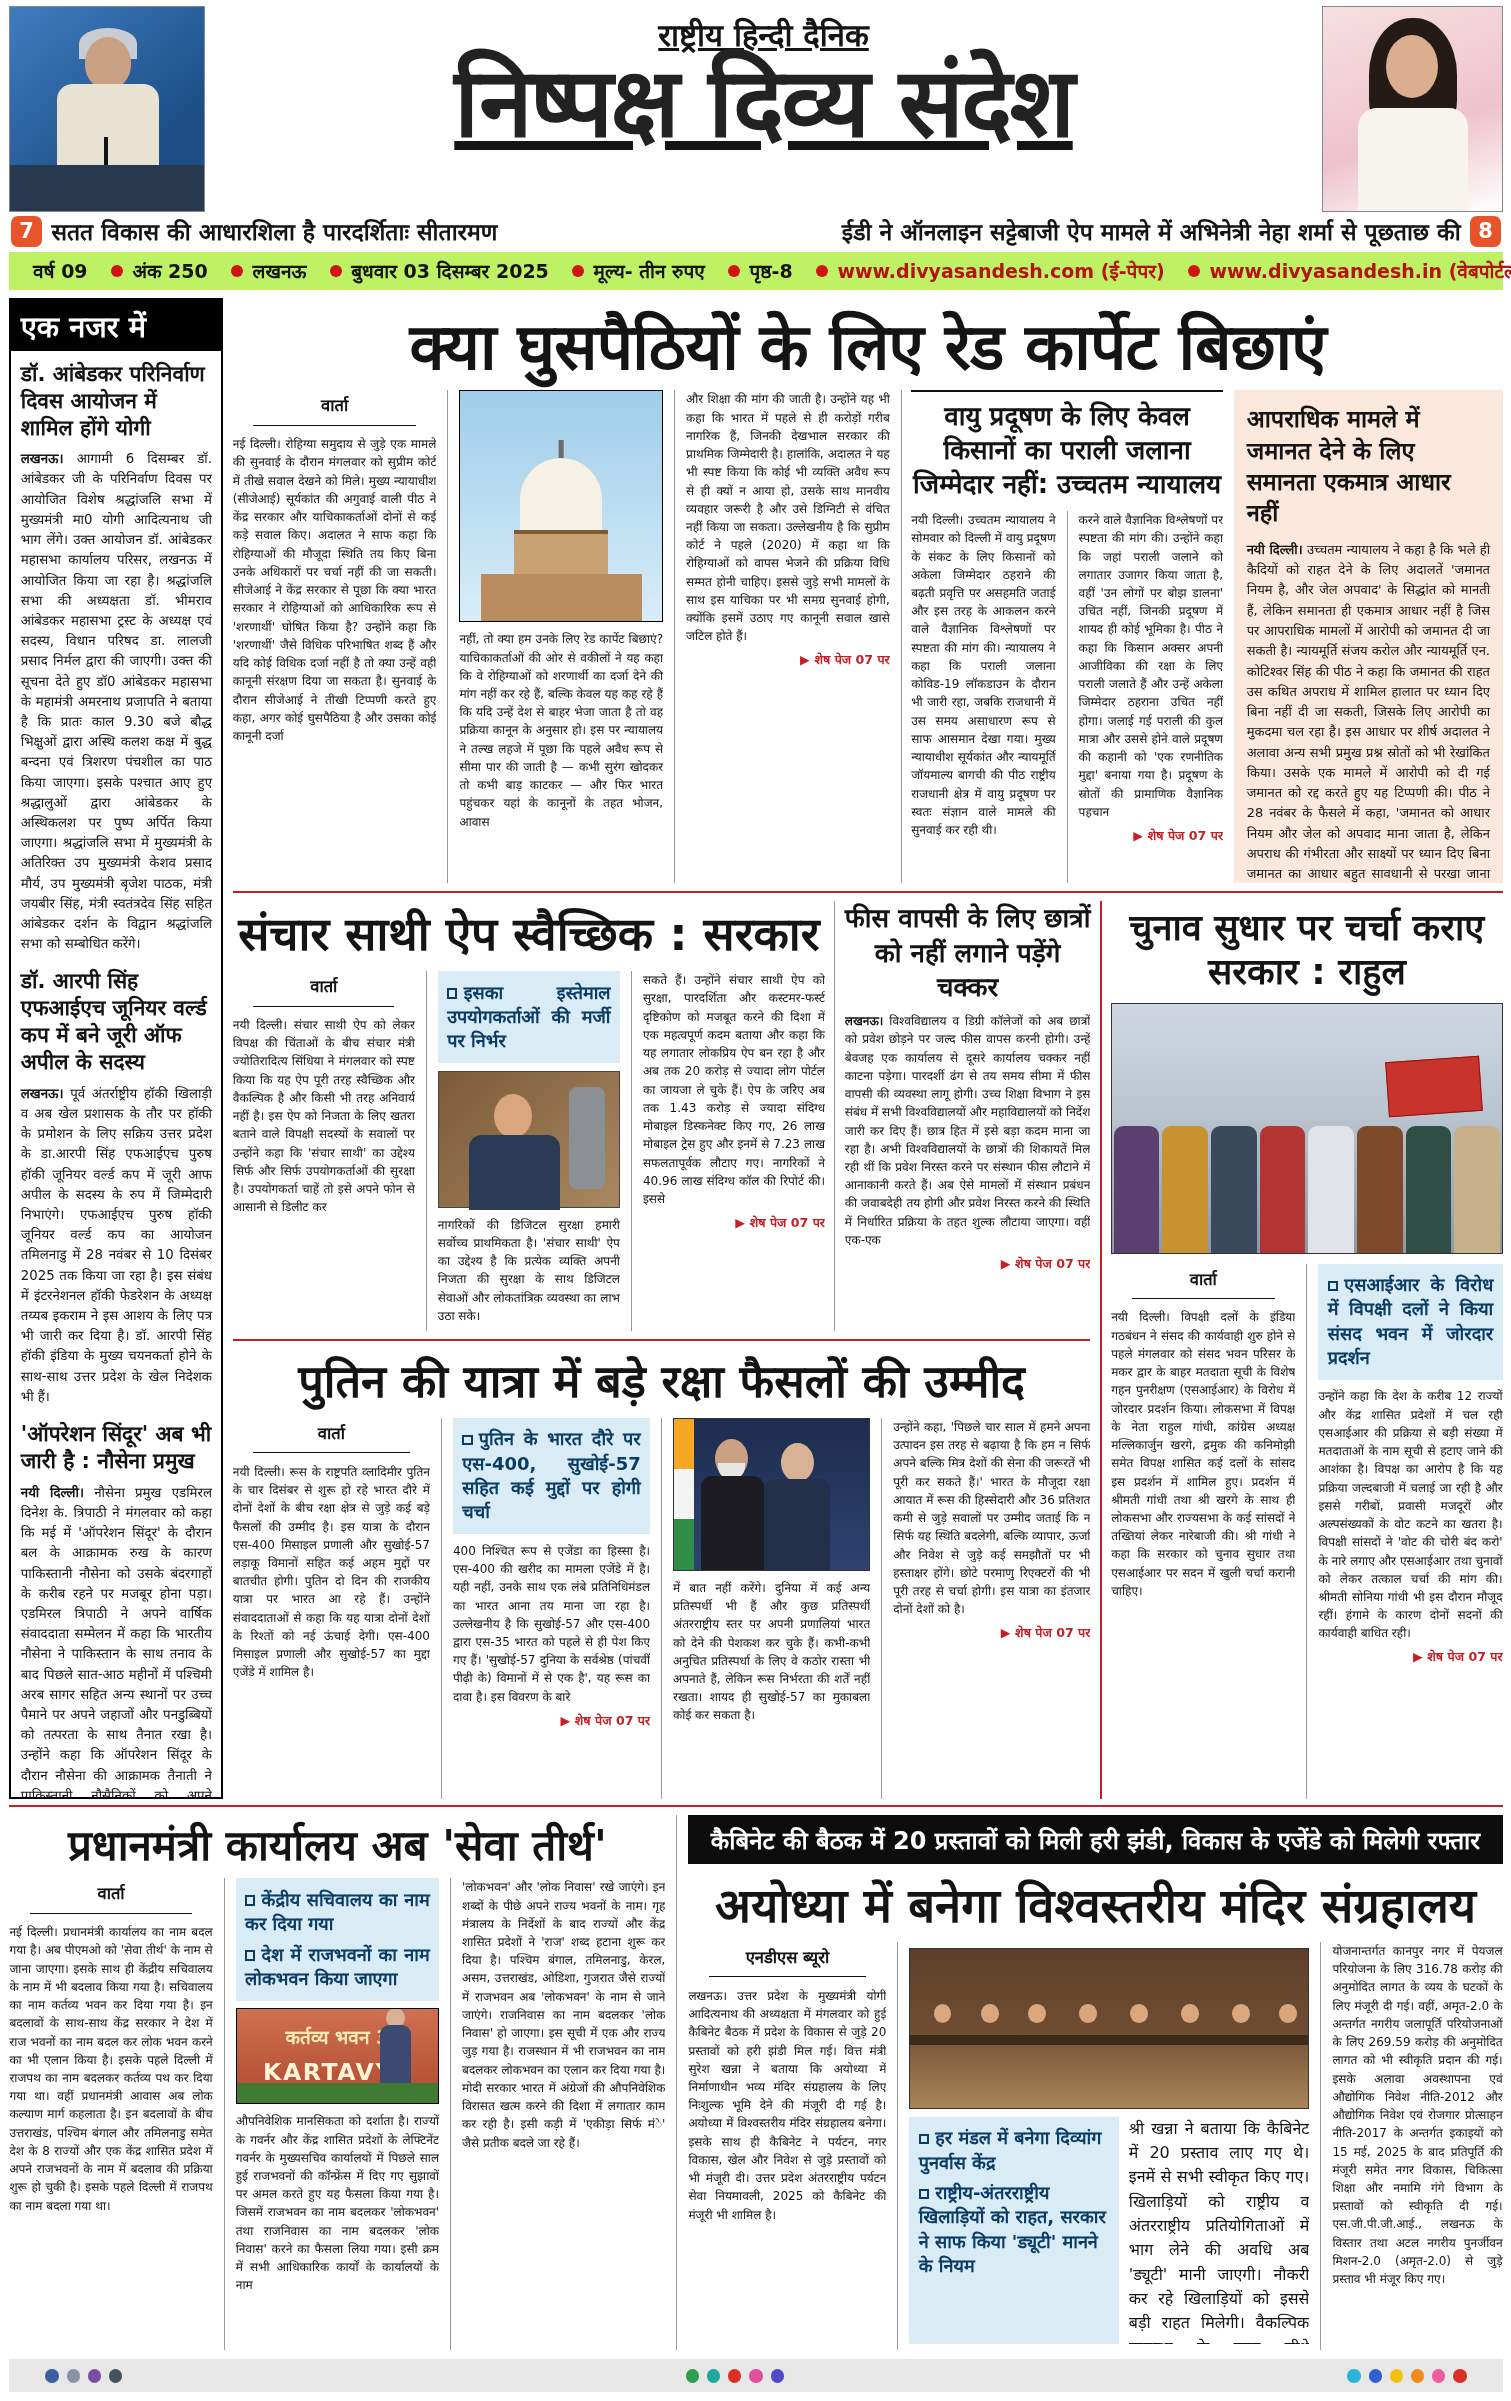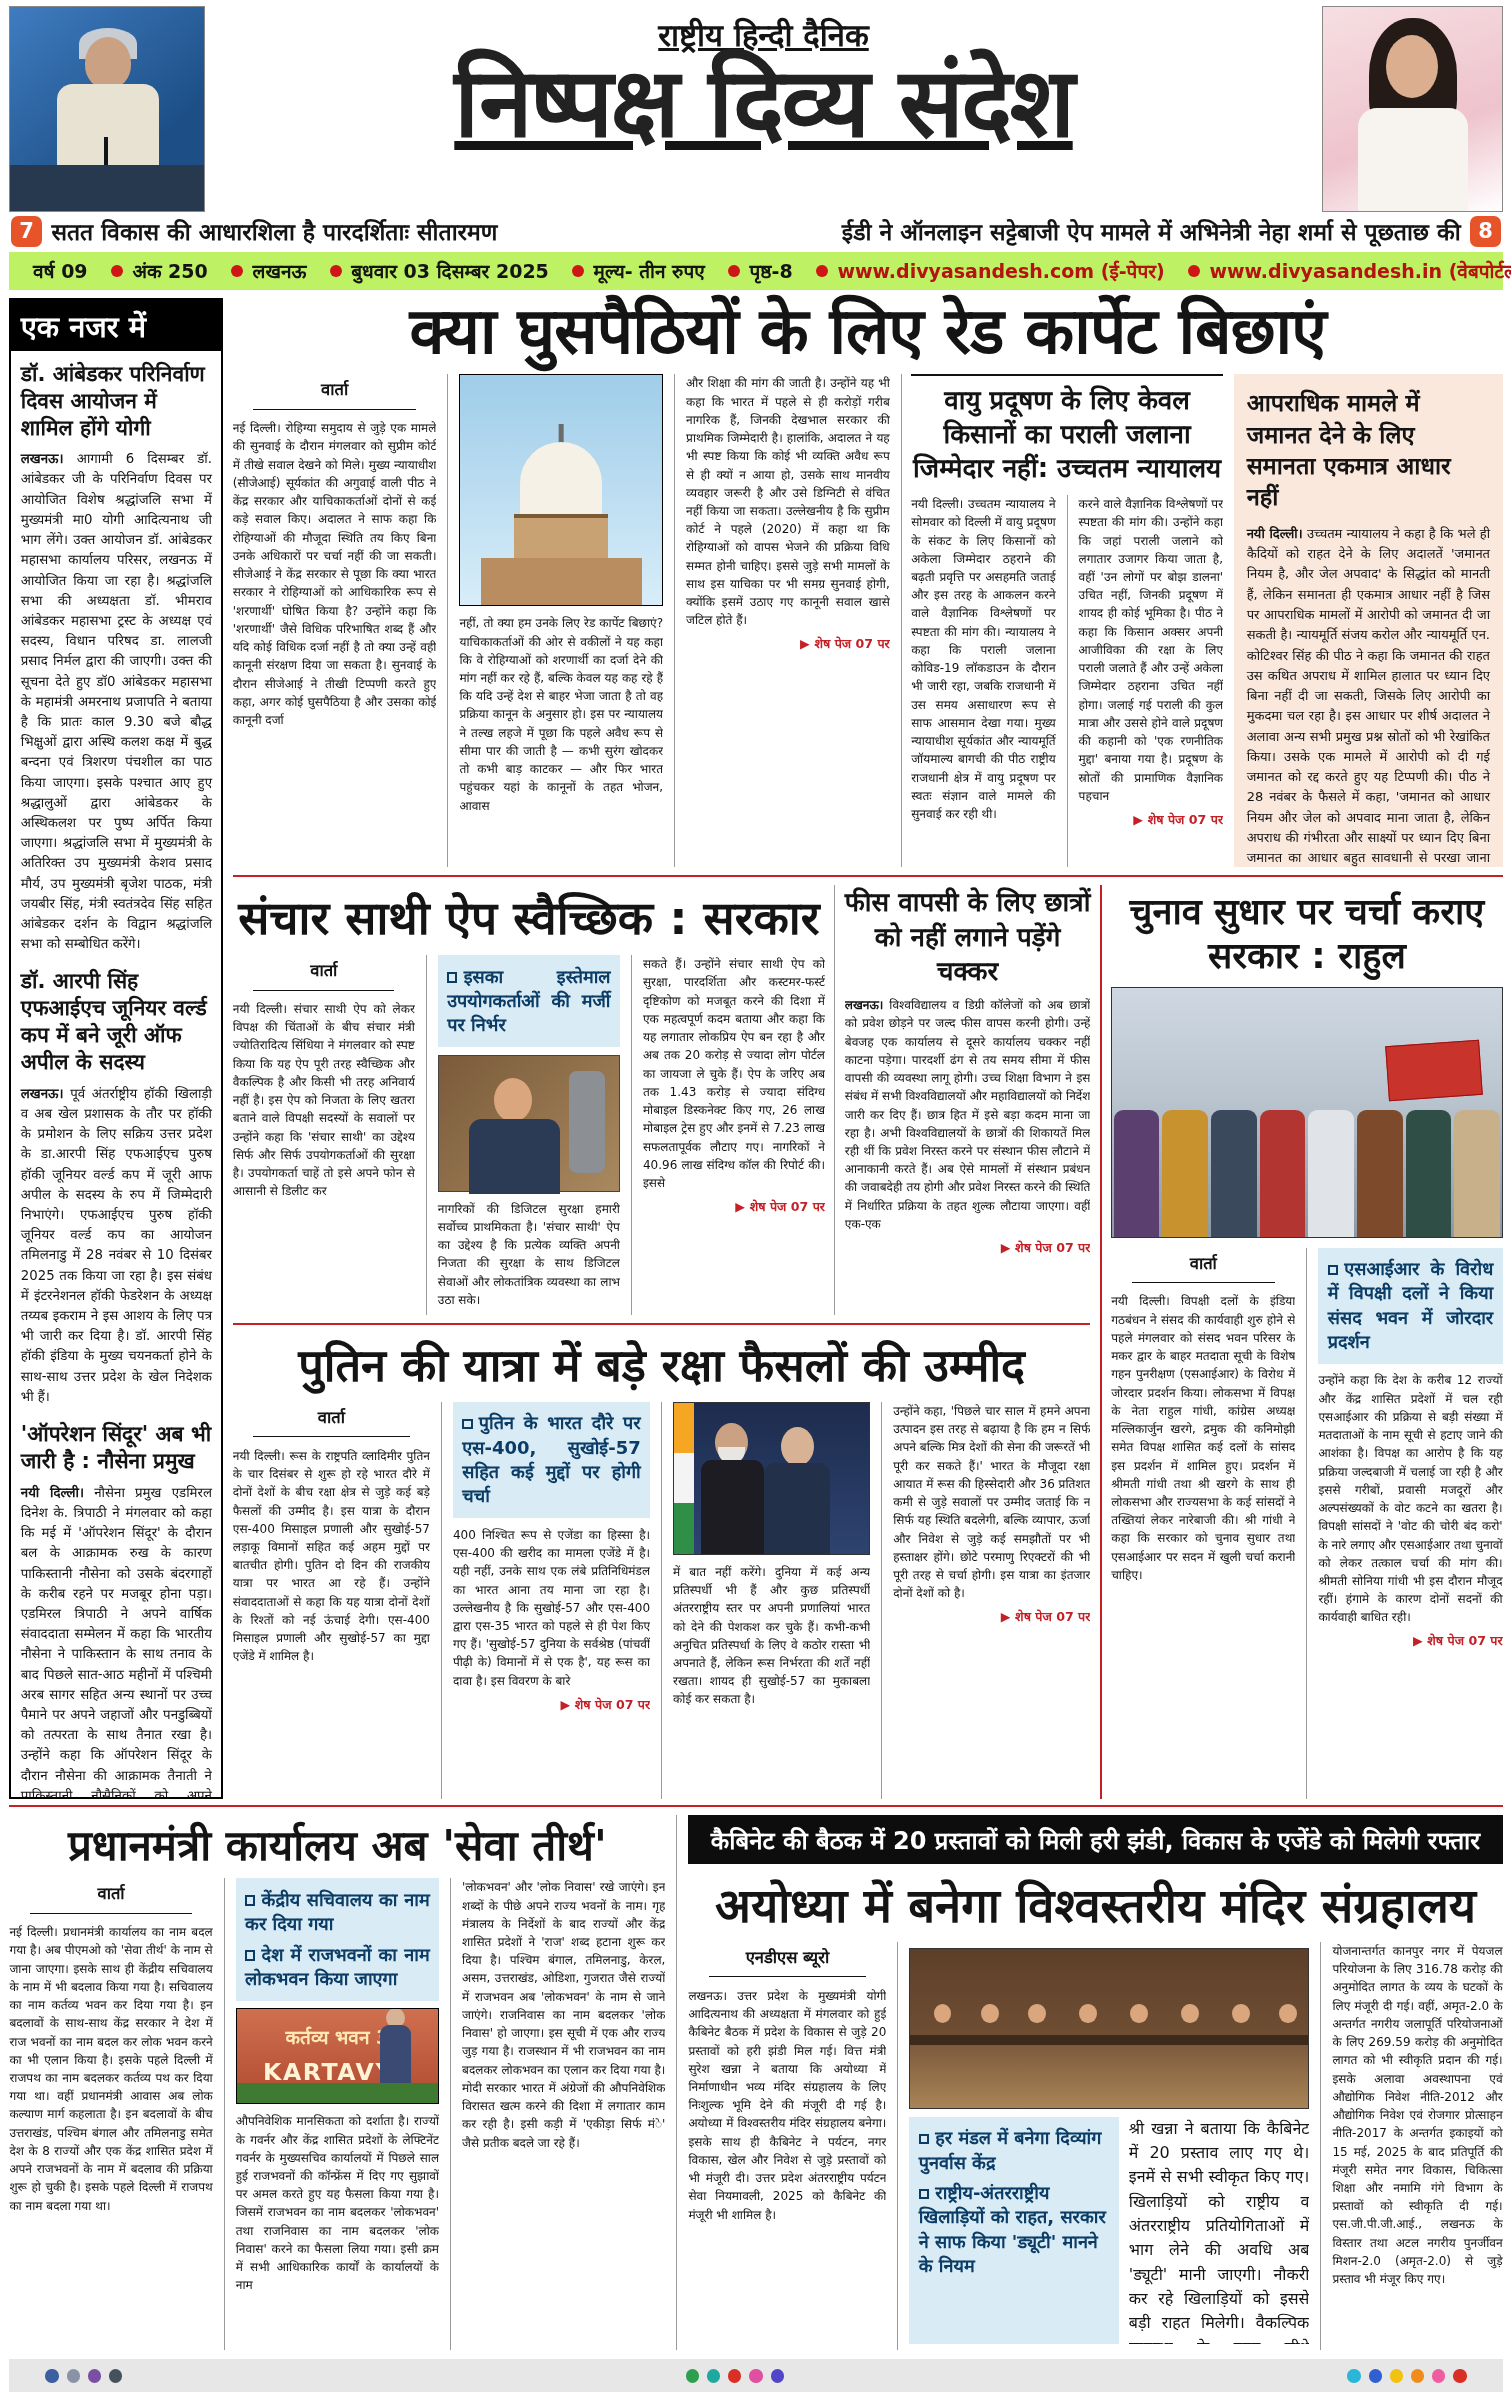--- a/index.html
+++ b/index.html
@@ -37,21 +37,21 @@
 
   
   .top-region { display:flex; gap:9.4px; margin-top:7.9px; height:1501px; }
   .sidebar { width:214px; border:2.4px solid #000; overflow:hidden; }
   .sb-head { background:#000; color:#fff; font-size:29px; font-weight:900; padding:6.3px 9.4px; }
   .sb-item { padding:9.4px 9.4px 4.7px; }
   .sb-title { font-weight:800; font-size:21px; line-height:1.28; margin-bottom:7.9px; }
   .sb-body { font-size:13.3px; line-height:1.52; text-align:justify; }
   .city { font-weight:800; }
 
-  .main-col { flex:1; display:flex; flex-direction:column; min-width:0; }
+  .main-col { flex:1; display:flex; flex-direction:column; min-width:0;margin-top:16px; }
   .lead-head { font-size:64px; font-weight:900; text-align:center; line-height:1.0; margin:1.6px 0 11px; letter-spacing:-0.8px; }
 
   .rowB { display:flex; gap:11px; height:503px; border-bottom:2.4px solid #c42127; padding-bottom:7.9px; }
   .rowCD { display:flex; gap:9.4px; flex:1; margin-top:7.9px; min-height:0; }
   .left-main { width:869px; display:flex; flex-direction:column; min-width:0; }
   .bottom-region { display:flex; gap:11px; border-top:2.4px solid #c42127; margin-top:6.3px; padding-top:7.9px; height:545px; }
 
   
   .byline { text-align:center; font-weight:800; font-size:16.5px; border-bottom:1.6px solid #111; margin:3.1px 20.4px 9.4px; padding-bottom:6.3px; }
   .cols { display:flex; gap:11px; min-height:0; flex:1; }

